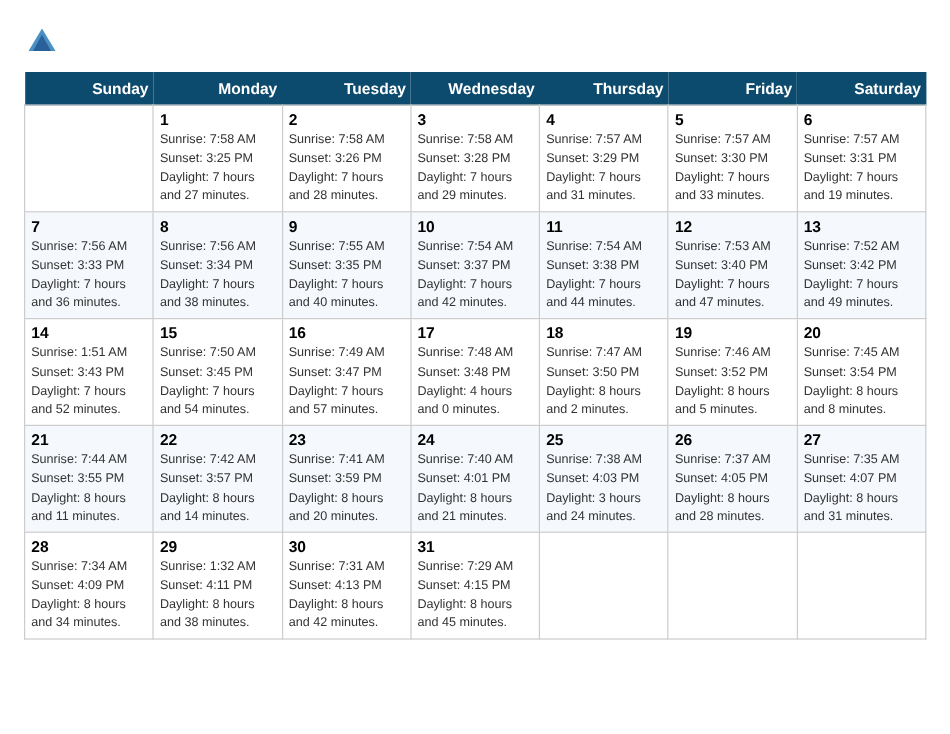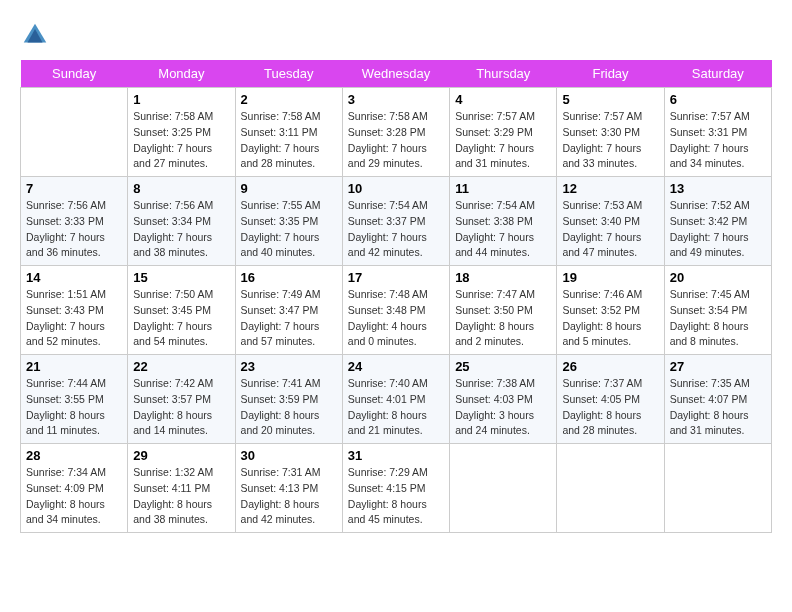--- a/index.html
+++ b/index.html
@@ -45,26 +45,26 @@
     .location-title {
       font-size: 16px;
       color: #555;
     }
     table {
       width: 100%;
       border-collapse: collapse;
       font-size: 11px;
     }
     thead th {
-      background-color: #d946ef;
+      background-color: #0c4a6e;
       color: #fff;
       padding: 6px 4px;
-      text-align: center;
+      text-align: right;
       font-size: 13px;
-      font-weight: normal;
+      font-weight: bold;
     }
     td {
       border: 1px solid #ccc;
       vertical-align: top;
       padding: 4px 5px;
       min-height: 80px;
       width: 107px;
     }
     tr:nth-child(even) td {
       background-color: #f5f8fc;
@@ -127,21 +127,21 @@
         <div class="cell-info">
           <span>Sunrise: 7:58 AM</span><br>
           <span>Sunset: 3:25 PM</span><br>
           <span>Daylight: 7 hours and 27 minutes.</span>
         </div>
       </td>
         <td>
         <span class="day-num">2</span>
         <div class="cell-info">
           <span>Sunrise: 7:58 AM</span><br>
-          <span>Sunset: 3:11 PM</span><br>
+          <span>Sunset: 3:26 PM</span><br>
           <span>Daylight: 7 hours and 28 minutes.</span>
         </div>
       </td>
         <td>
         <span class="day-num">3</span>
         <div class="cell-info">
           <span>Sunrise: 7:58 AM</span><br>
           <span>Sunset: 3:28 PM</span><br>
           <span>Daylight: 7 hours and 29 minutes.</span>
         </div>
@@ -160,21 +160,21 @@
           <span>Sunrise: 7:57 AM</span><br>
           <span>Sunset: 3:30 PM</span><br>
           <span>Daylight: 7 hours and 33 minutes.</span>
         </div>
       </td>
         <td>
         <span class="day-num">6</span>
         <div class="cell-info">
           <span>Sunrise: 7:57 AM</span><br>
           <span>Sunset: 3:31 PM</span><br>
-          <span>Daylight: 7 hours and 34 minutes.</span>
+          <span>Daylight: 7 hours and 19 minutes.</span>
         </div>
       </td>
       </tr>
       <tr>
         <td>
         <span class="day-num">7</span>
         <div class="cell-info">
           <span>Sunrise: 7:56 AM</span><br>
           <span>Sunset: 3:33 PM</span><br>
           <span>Daylight: 7 hours and 36 minutes.</span>

